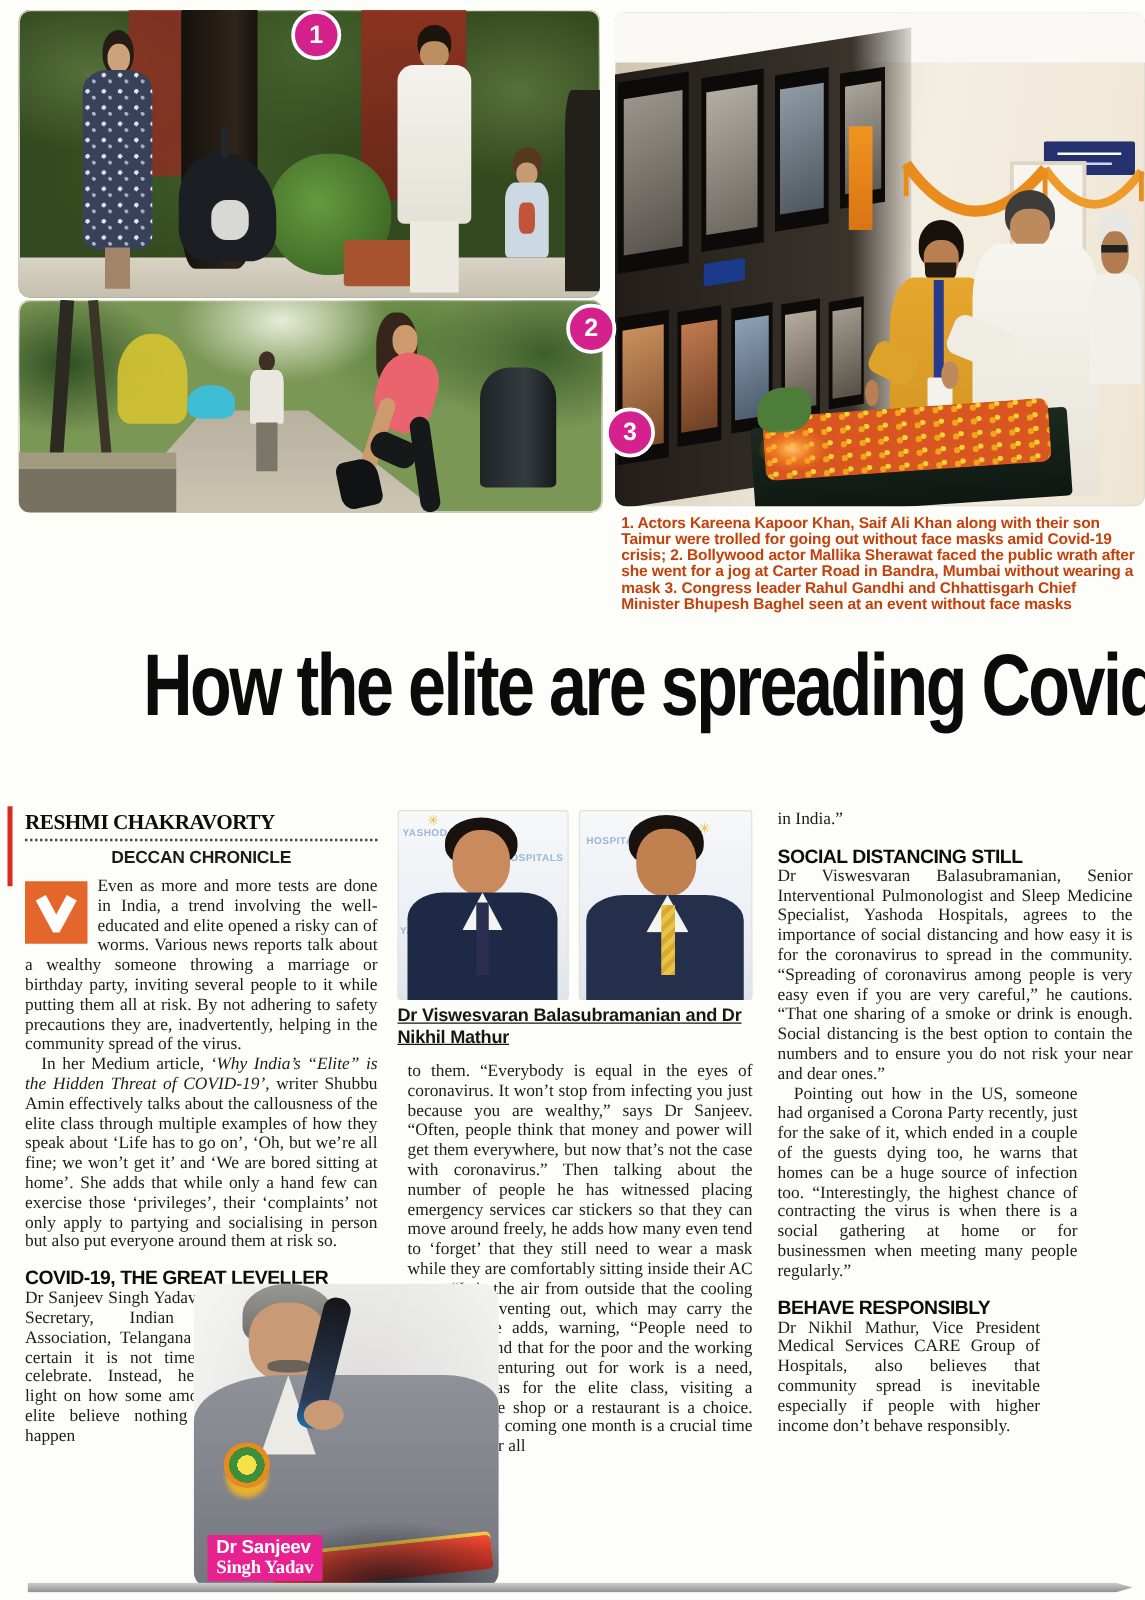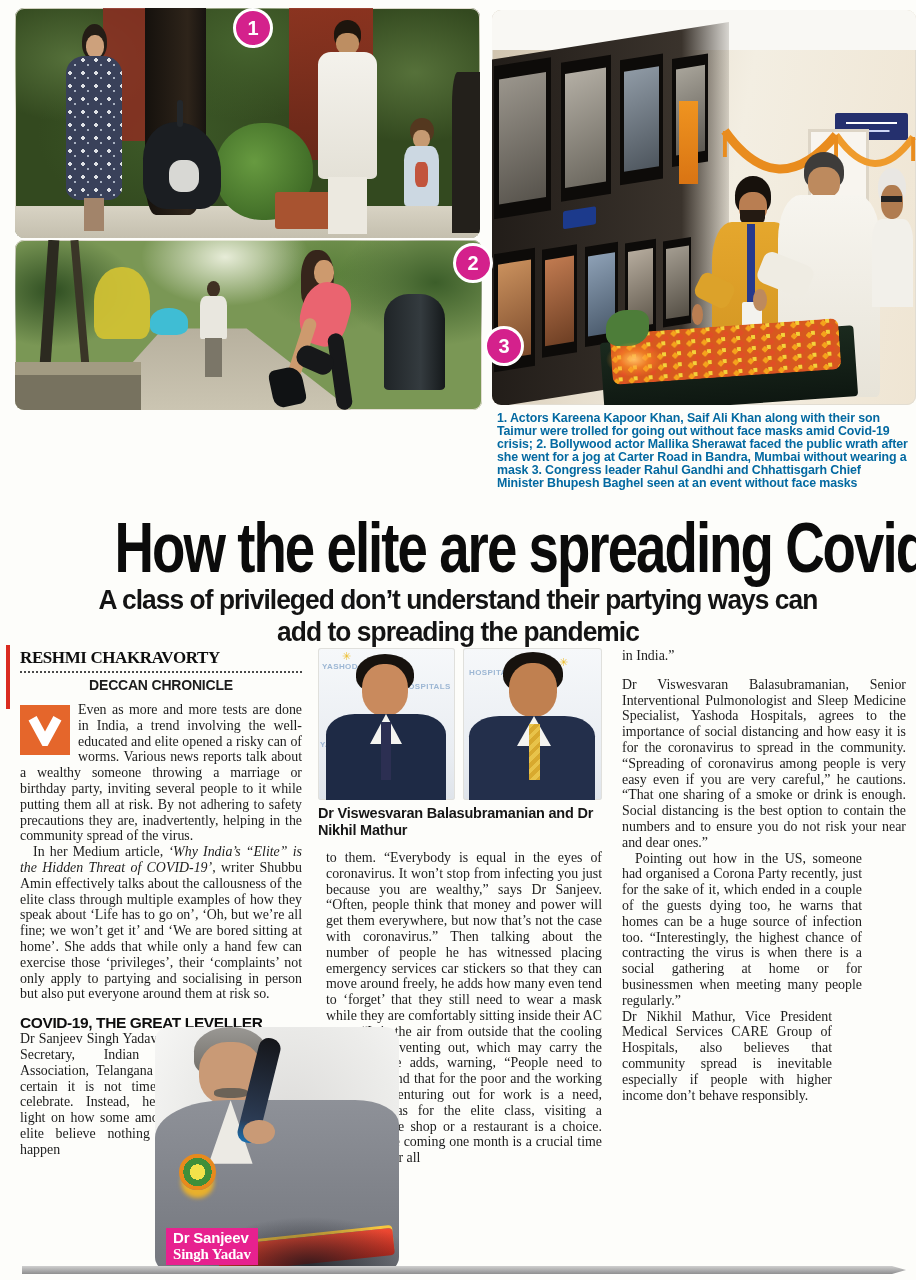--- a/index.html
+++ b/index.html
@@ -4,21 +4,21 @@
 <style>
   html,body{margin:0;padding:0;background:#ffffff;}
   .page{position:relative;width:916px;height:1280px;background:#fdfdfa;overflow:hidden;
         font-family:"Liberation Serif",serif;color:#1c1c1c;}
   .photo{position:absolute;border-radius:9px;overflow:hidden;box-shadow:inset 0 0 0 1px #e2ddd2;}
   
   .badge{position:absolute;width:34px;height:34px;border-radius:50%;background:#d4218c;border:3px solid #fff;
          display:flex;align-items:center;justify-content:center;color:#fff;font:bold 20px "Liberation Sans",sans-serif;z-index:6;}
   
   .photo-caption{position:absolute;left:497px;top:412px;width:412px;
-    font:bold 12.4px/12.9px "Liberation Sans",sans-serif;color:#0369a1;letter-spacing:-.1px;text-align:left;}
+    font:bold 12.4px/12.9px "Liberation Sans",sans-serif;color:#c2410c;letter-spacing:-.1px;text-align:left;}
   
   .headline{position:absolute;left:0;top:513px;width:916px;text-align:center;}
   .headline>div{display:inline-block;white-space:nowrap;transform:scaleX(.78);transform-origin:center;
     font:bold 70px/70px "Liberation Sans",sans-serif;letter-spacing:-2.5px;color:#0b0b0b;}
   .subhead{position:absolute;left:0;top:584px;width:916px;text-align:center;color:#141414;}
   .subhead>div{display:block;white-space:nowrap;transform:scaleX(.94);transform-origin:center;
     font:bold 28px/32px "Liberation Sans",sans-serif;letter-spacing:-1px;}
   
   .col{position:absolute;top:648px;font-size:13.9px;line-height:15.8px;text-align:justify;}
   .col1{left:20px;width:282px;}
@@ -41,21 +41,21 @@
   .narrow240{width:240px;}
   .narrow210{width:210px;}
   .turnline{font:16.5px/20px "Liberation Serif",serif;letter-spacing:.6px;text-align:right;margin-top:18px;color:#111;}
   
   .docs{position:absolute;left:318px;top:648px;width:284px;height:152px;}
   .docshot{position:absolute;top:0;height:152px;background:linear-gradient(180deg,#f6f8fa 0%,#e9edf2 70%,#dfe4ea 100%);
            border-radius:3px;overflow:hidden;box-shadow:inset 0 0 0 1px #e0e0dc;}
   .wm{position:absolute;font:bold 8px "Liberation Sans",sans-serif;color:#9db7d4;letter-spacing:.4px;}
   .wm-star{position:absolute;color:#edbe2e;font-size:11px;}
   .docs-caption{position:absolute;left:318px;top:805px;width:284px;font:bold 14.5px/16.5px "Liberation Sans",sans-serif;
-                letter-spacing:-.2px;color:#161616;}
+                letter-spacing:-.2px;color:#161616;text-decoration:underline;}
   .hair{position:absolute;background:#17120e;border-radius:50% 50% 42% 42%;}
   .face{position:absolute;background:#c98a5d;border-radius:46%;}
   .suit{position:absolute;background:#1e2a45;border-radius:24% 24% 0 0;}
   .shirt{position:absolute;background:#f4f4f0;clip-path:polygon(50% 0,0 100%,100% 100%);}
   .tie{position:absolute;background:#27344e;}
   
   .sanjeev{position:absolute;left:155px;top:1027px;width:244px;height:244px;border-radius:14px;
      background:radial-gradient(ellipse at 55% 40%,#dddcda 0%,#ececea 55%,#fbfbfa 100%);overflow:hidden;}
   .sj-label{position:absolute;left:166px;top:1228px;background:#e7218f;color:#fff;padding:2px 7px 3px 7px;z-index:7;
      font:bold 15px/16px "Liberation Sans",sans-serif;letter-spacing:-.2px;}
@@ -226,24 +226,20 @@
     <div class="sc" style="left:27%;top:84%;width:13%;height:9%;background:radial-gradient(closest-side,#ffc063,rgba(255,150,40,.55),rgba(255,150,40,0));"></div>
   </div>
 
   <div class="badge" style="left:233px;top:8px;">1</div>
   <div class="badge" style="left:453px;top:243px;">2</div>
   <div class="badge" style="left:484px;top:326px;">3</div>
 
   <div class="photo-caption">1. Actors Kareena Kapoor Khan, Saif Ali Khan along with their son Taimur were trolled for going out without face masks amid Covid-19 crisis; 2. Bollywood actor Mallika Sherawat faced the public wrath after she went for a jog at Carter Road in Bandra, Mumbai without wearing a mask 3. Congress leader Rahul Gandhi and Chhattisgarh Chief Minister Bhupesh Baghel seen at an event without face masks</div>
 
   <div class="headline"><div>How the elite are spreading Covid</div></div>
-  <div class="subhead">
-    <div>A class of privileged don’t understand their partying ways can</div>
-    <div>add to spreading the pandemic</div>
-  </div>
 
   <div class="redtick"></div>
 
   <div class="col col1">
     <div class="kicker byline-rule">RESHMI CHAKRAVORTY</div>
     <div class="credit">DECCAN CHRONICLE</div>
     <p>
       <span class="dropcap">
         <svg width="34" height="32" viewBox="0 0 52 48">
           <path d="M7 6 L26 41 L45 6" stroke="#ffffff" stroke-width="14" fill="none"></path>
@@ -280,23 +276,25 @@
   </div>
   <div class="docs-caption">Dr Viswesvaran Balasubramanian and Dr Nikhil Mathur</div>
 
   <div class="col col2" style="top:850px;">
     <p><span class="c2-shape"></span><span>to them. “Everybody is equal in the eyes of coronavirus. It won’t stop from infecting you just because you are wealthy,” says Dr Sanjeev. “Often, people think that money and power will get them everywhere, but now that’s not the case with coronavirus.” Then talking about the number of people he has witnessed placing emergency services car stickers so that they can move around freely, he adds how many even tend to ‘forget’ that they still need to wear a mask while they are comfortably sitting inside their AC cars. “It is the air from outside that the cooling system is venting out, which may carry the virus,” he adds, warning, “People need to understand that for the poor and the working class venturing out for work is a need, whereas for the elite class, visiting a coffee shop or a restaurant is a choice. The coming one month is a crucial time for all</span></p>
   </div>
 
   <div class="col col3">
     <p>in India.”</p>
     <p class="sec-head" style="margin-top:13px;">
+      <span style="display:block;">SOCIAL DISTANCING STILL</span>
     </p>
     <p>Dr Viswesvaran Balasubramanian, Senior Interventional Pulmonologist and Sleep Medicine Specialist, Yashoda Hospitals, agrees to the importance of social distancing and how easy it is for the coronavirus to spread in the community. “Spreading of coronavirus among people is very easy even if you are very careful,” he cautions. “That one sharing of a smoke or drink is enough. Social distancing is the best option to contain the numbers and to ensure you do not risk your near and dear ones.”</p>
     <p class="indent narrow240">Pointing out how in the US, someone had organised a Corona Party recently, just for the sake of it, which ended in a couple of the guests dying too, he warns that homes can be a huge source of infection too. “Interestingly, the highest chance of contracting the virus is when there is a social gathering at home or for businessmen when meeting many people regularly.”</p>
+    <p class="sec-head" style="margin-top:12px;">BEHAVE RESPONSIBLY</p>
     <p class="narrow210">Dr Nikhil Mathur, Vice President Medical Services CARE Group of Hospitals, also believes that community spread is inevitable especially if people with higher income don’t behave responsibly.</p>
   </div>
 
   <div class="sanjeev">
     <div class="sc" style="left:16%;top:0;width:30%;height:20%;background:linear-gradient(180deg,#9a9894,#6f6c66);border-radius:50% 50% 30% 30%;"></div>
     <div class="sc" style="left:18%;top:6%;width:26%;height:26%;background:#c99a76;border-radius:44%;"></div>
     <div class="sc" style="left:24%;top:25%;width:14%;height:4%;background:#6b6257;border-radius:40%;"></div>
     <div class="sc" style="left:0;top:30%;width:100%;height:70%;background:linear-gradient(180deg,#8e9198,#74777e);border-radius:30% 18% 0 0 / 22% 14% 0 0;"></div>
     <div class="sc" style="left:22%;top:30%;width:18%;height:26%;background:#eceae4;clip-path:polygon(50% 0,0 100%,100% 100%);"></div>
     <div class="sc" style="left:38%;top:4%;width:9%;height:44%;background:linear-gradient(180deg,#15161a,#2c3c55 80%,#1b6fae);transform:rotate(14deg);border-radius:10px;"></div>

